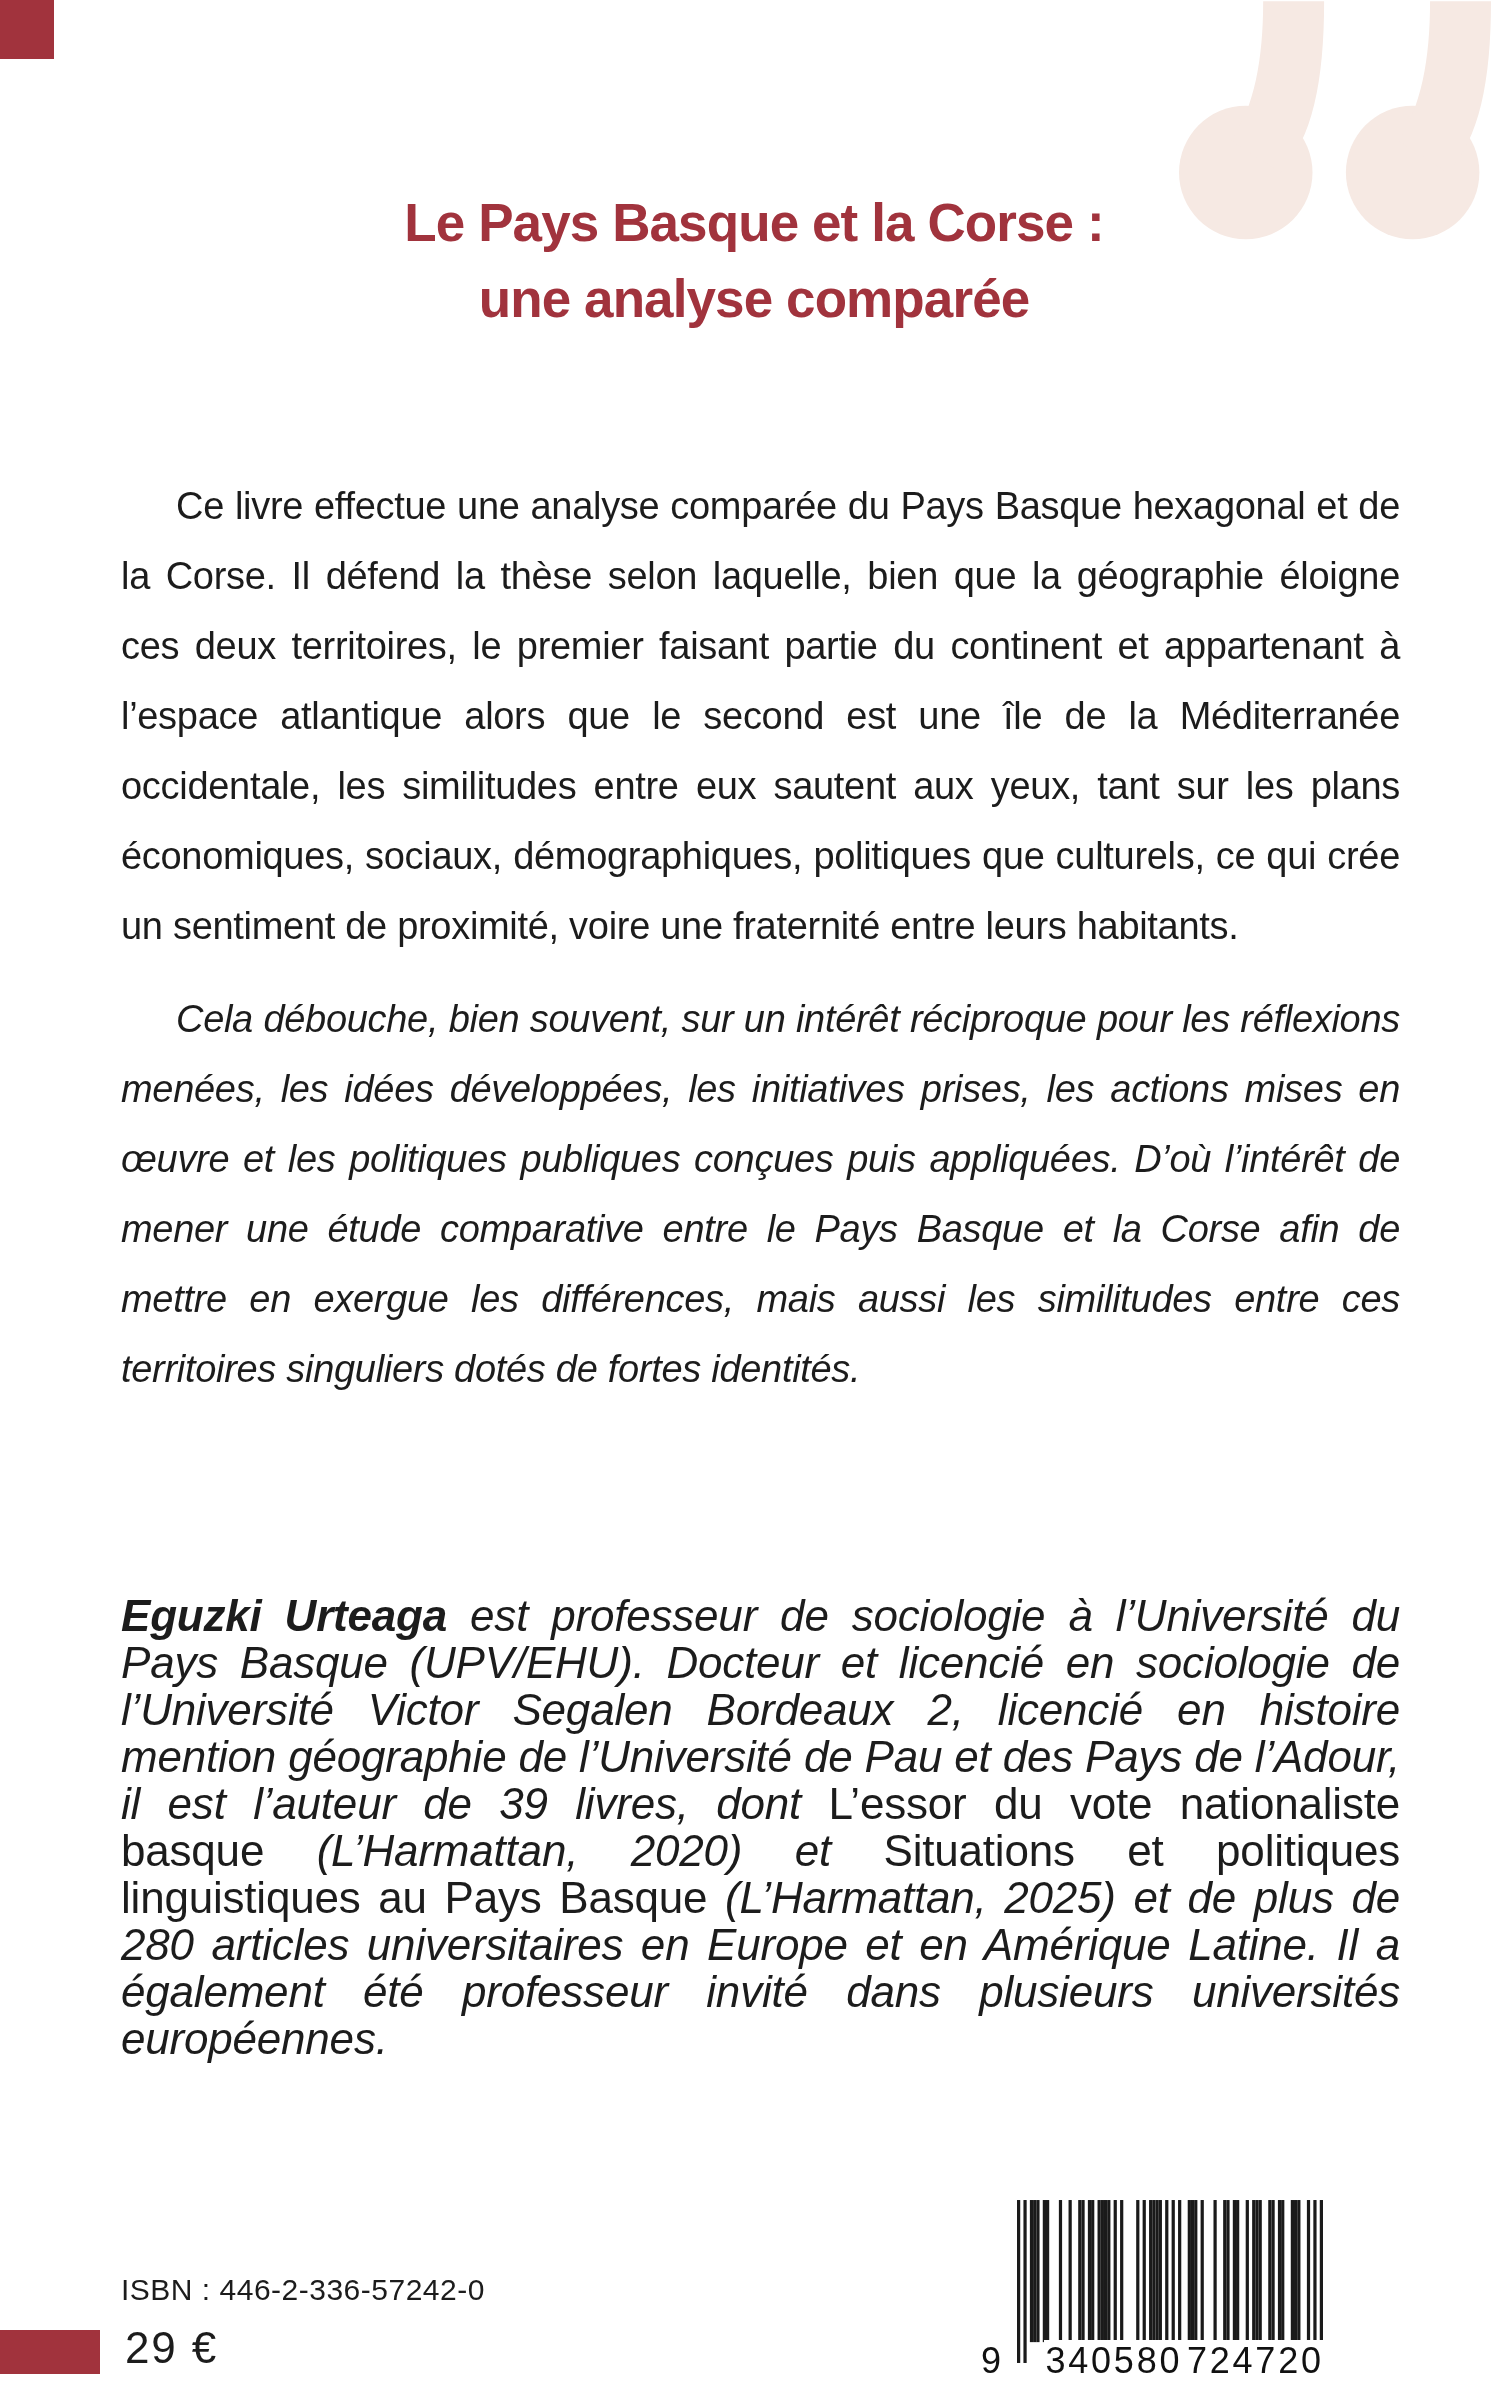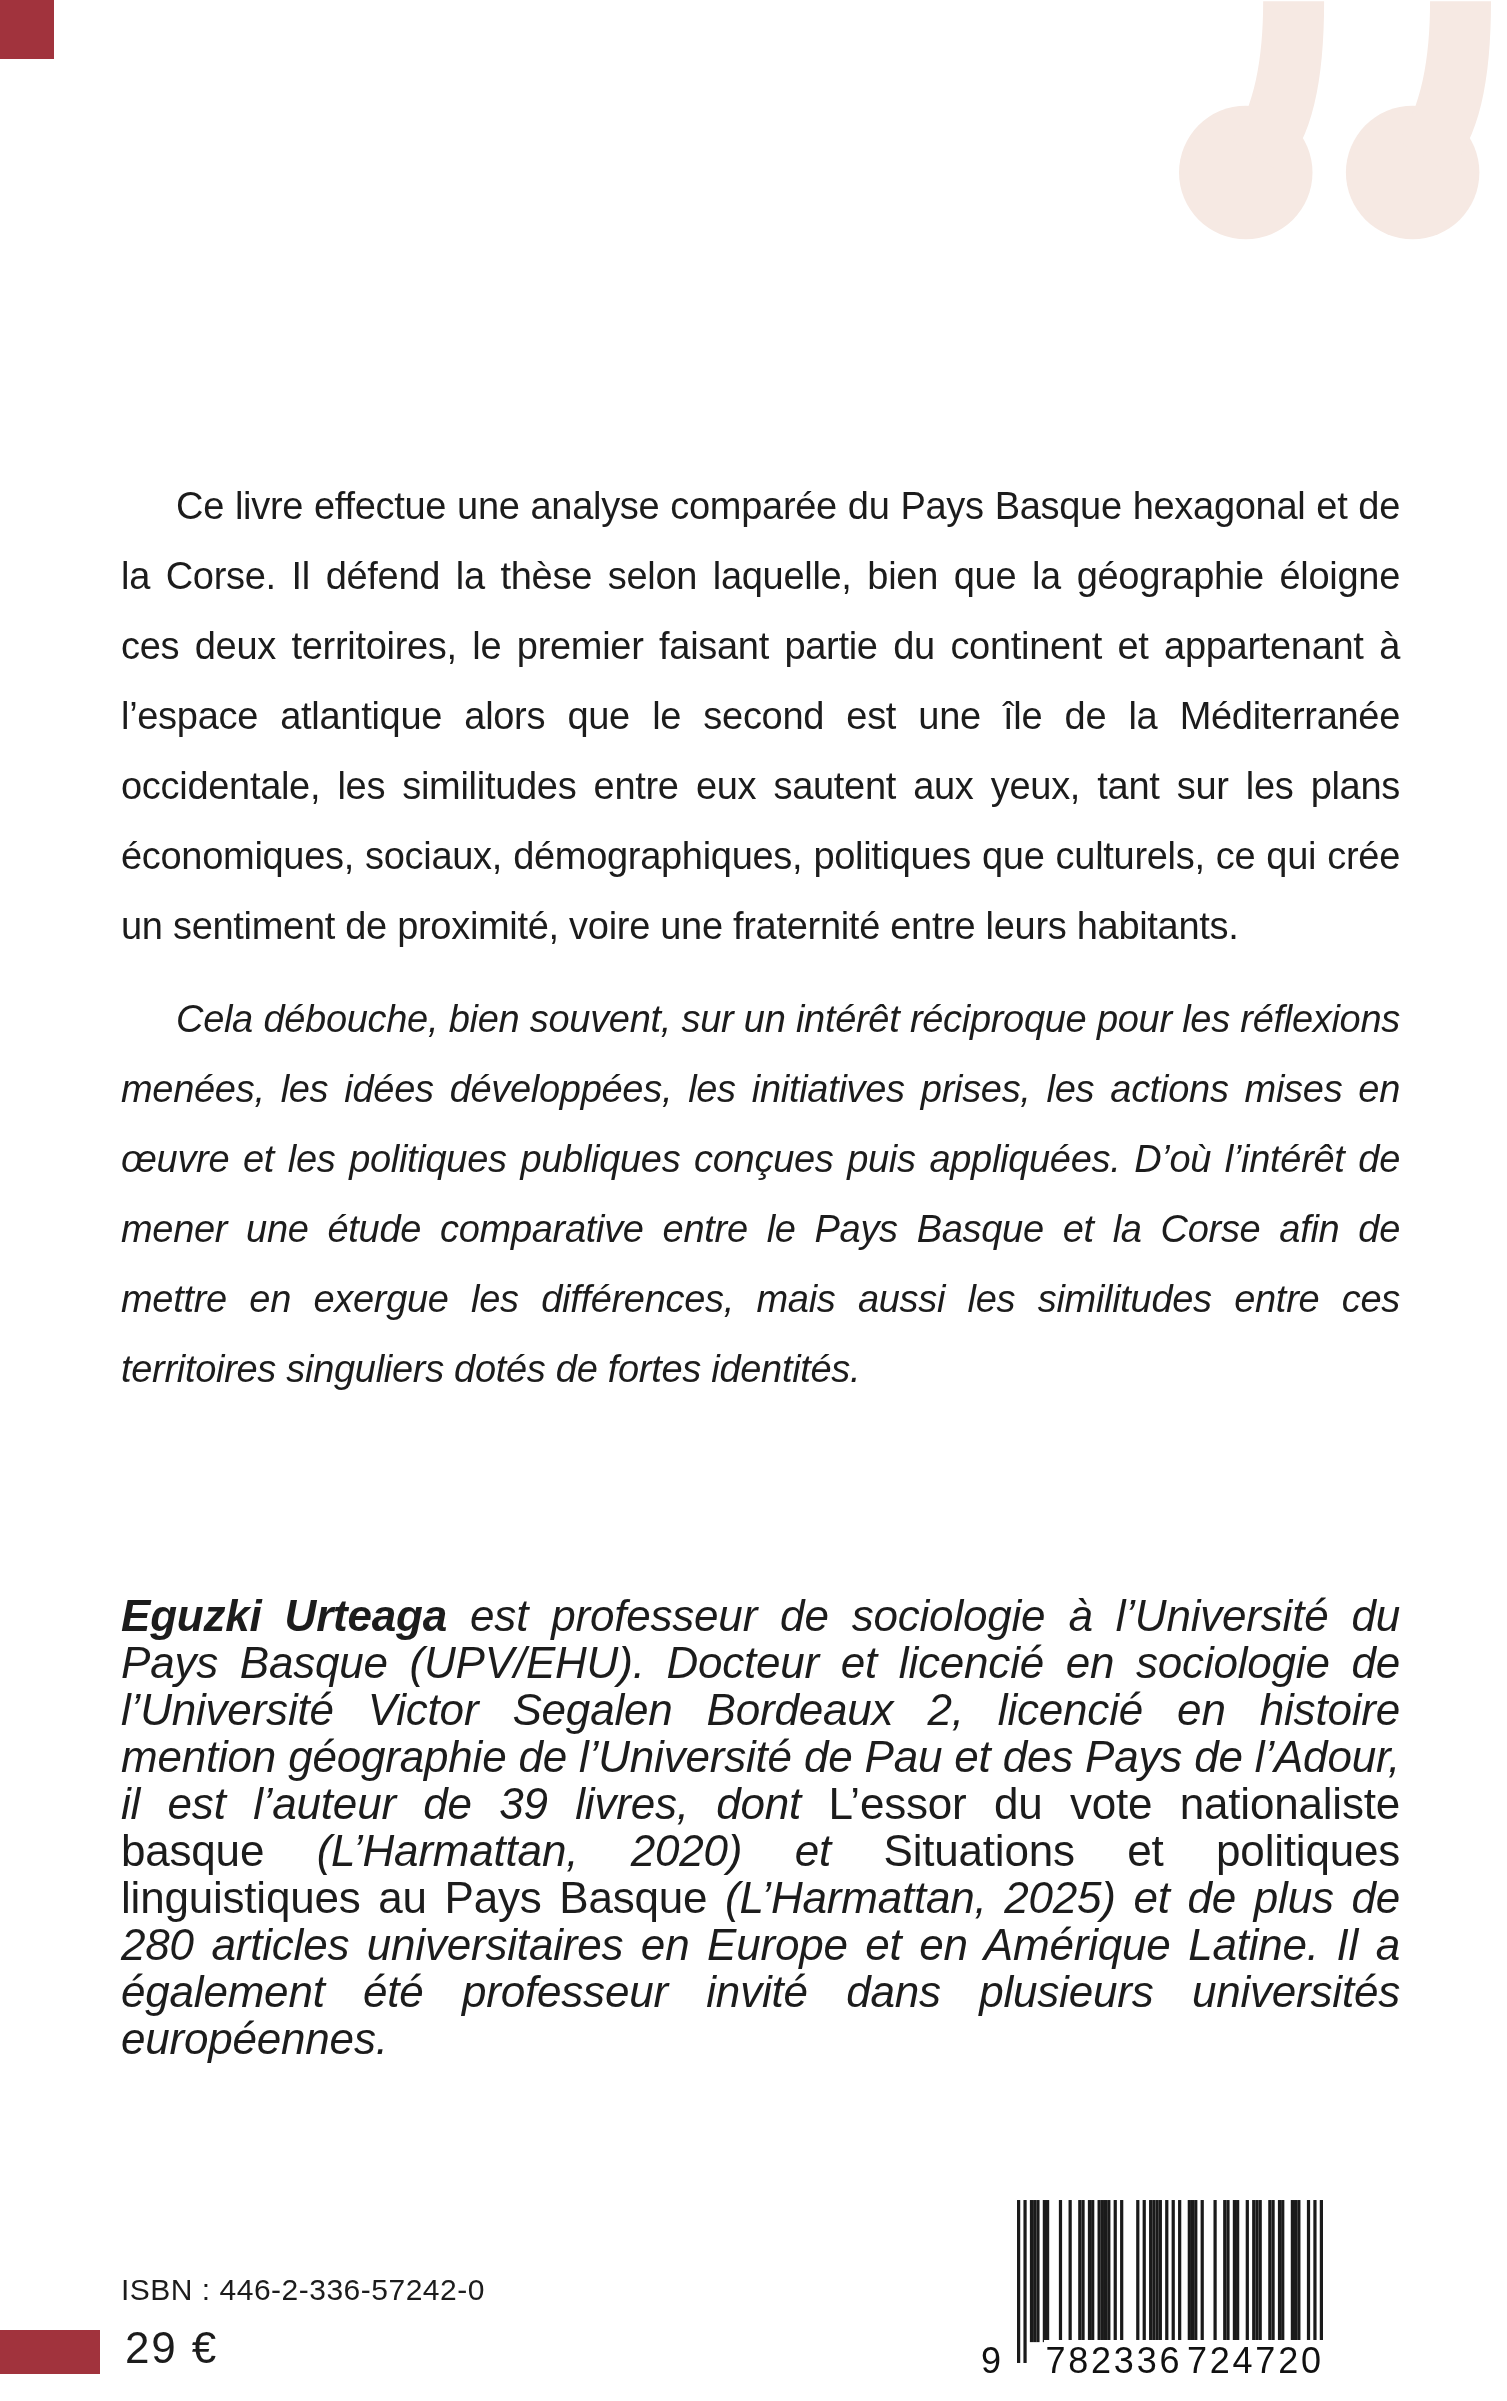--- a/index.html
+++ b/index.html
@@ -94,20 +94,24 @@
           <path d="M58,0 L100,0 C100,55 92,95 70,118 L36,96 C52,73 58,40 58,0 Z"></path>
         </g>
         <g transform="translate(115,0)">
           <circle cx="46" cy="118" r="46"></circle>
           <path d="M58,0 L100,0 C100,55 92,95 70,118 L36,96 C52,73 58,40 58,0 Z"></path>
         </g>
       </g>
     </svg>
   </div>
 
+  <div class="title">
+    <div>Le Pays Basque et la Corse :</div>
+    <div>une analyse comparée</div>
+  </div>
 
   <div class="synopsis">
     <p>Ce livre effectue une analyse comparée du Pays Basque hexagonal et de la Corse. Il défend la thèse selon laquelle, bien que la géographie éloigne ces deux territoires, le premier faisant partie du continent et appartenant à l’espace atlantique alors que le second est une île de la Méditerranée occidentale, les similitudes entre eux sautent aux yeux, tant sur les plans économiques, sociaux, démographiques, politiques que culturels, ce qui crée un sentiment de proximité, voire une fraternité entre leurs habitants.</p>
     <p>Cela débouche, bien souvent, sur un intérêt réciproque pour les réflexions menées, les idées développées, les initiatives prises, les actions mises en œuvre et les politiques publiques conçues puis appliquées. D’où l’intérêt de mener une étude comparative entre le Pays Basque et la Corse afin de mettre en exergue les différences, mais aussi les similitudes entre ces territoires singuliers dotés de fortes identités.</p>
   </div>
 
   <div class="bio">
     <span class="author">Eguzki Urteaga</span><span> est professeur de sociologie à l’Université du Pays Basque (UPV/EHU). Docteur et licencié en sociologie de l’Université Victor Segalen Bordeaux 2, licencié en histoire mention géographie de l’Université de Pau et des Pays de l’Adour, il est l’auteur de 39 livres, dont </span><span class="roman">L’essor du vote nationaliste basque</span><span> (L’Harmattan, 2020) et </span><span class="roman">Situations et politiques linguistiques au Pays Basque</span><span> (L’Harmattan, 2025) et de plus de 280 articles universitaires en Europe et en Amérique Latine. Il a également été professeur invité dans plusieurs universités européennes.</span>
   </div>
 
@@ -167,19 +171,19 @@
         <rect x="278.8" y="0" width="3.4" height="150" fill="#1a1a1a"></rect>
         <rect x="289.0" y="0" width="3.4" height="150" fill="#1a1a1a"></rect>
         <rect x="292.4" y="0" width="3.4" height="150" fill="#1a1a1a"></rect>
         <rect x="295.8" y="0" width="3.4" height="150" fill="#1a1a1a"></rect>
         <rect x="306.0" y="0" width="3.4" height="150" fill="#1a1a1a"></rect>
         <rect x="312.8" y="0" width="3.4" height="172" fill="#1a1a1a"></rect>
         <rect x="319.6" y="0" width="3.4" height="172" fill="#1a1a1a"></rect>
       </svg>
     <div class="digits">
       <span class="digit-lead">9</span>
-      <span class="digit-g1">782336</span>
+      <span class="digit-g1">340580</span>
       <span class="digit-g2">724720</span>
     </div>
   </div>
 
 </div>
 
 
 </body></html>

